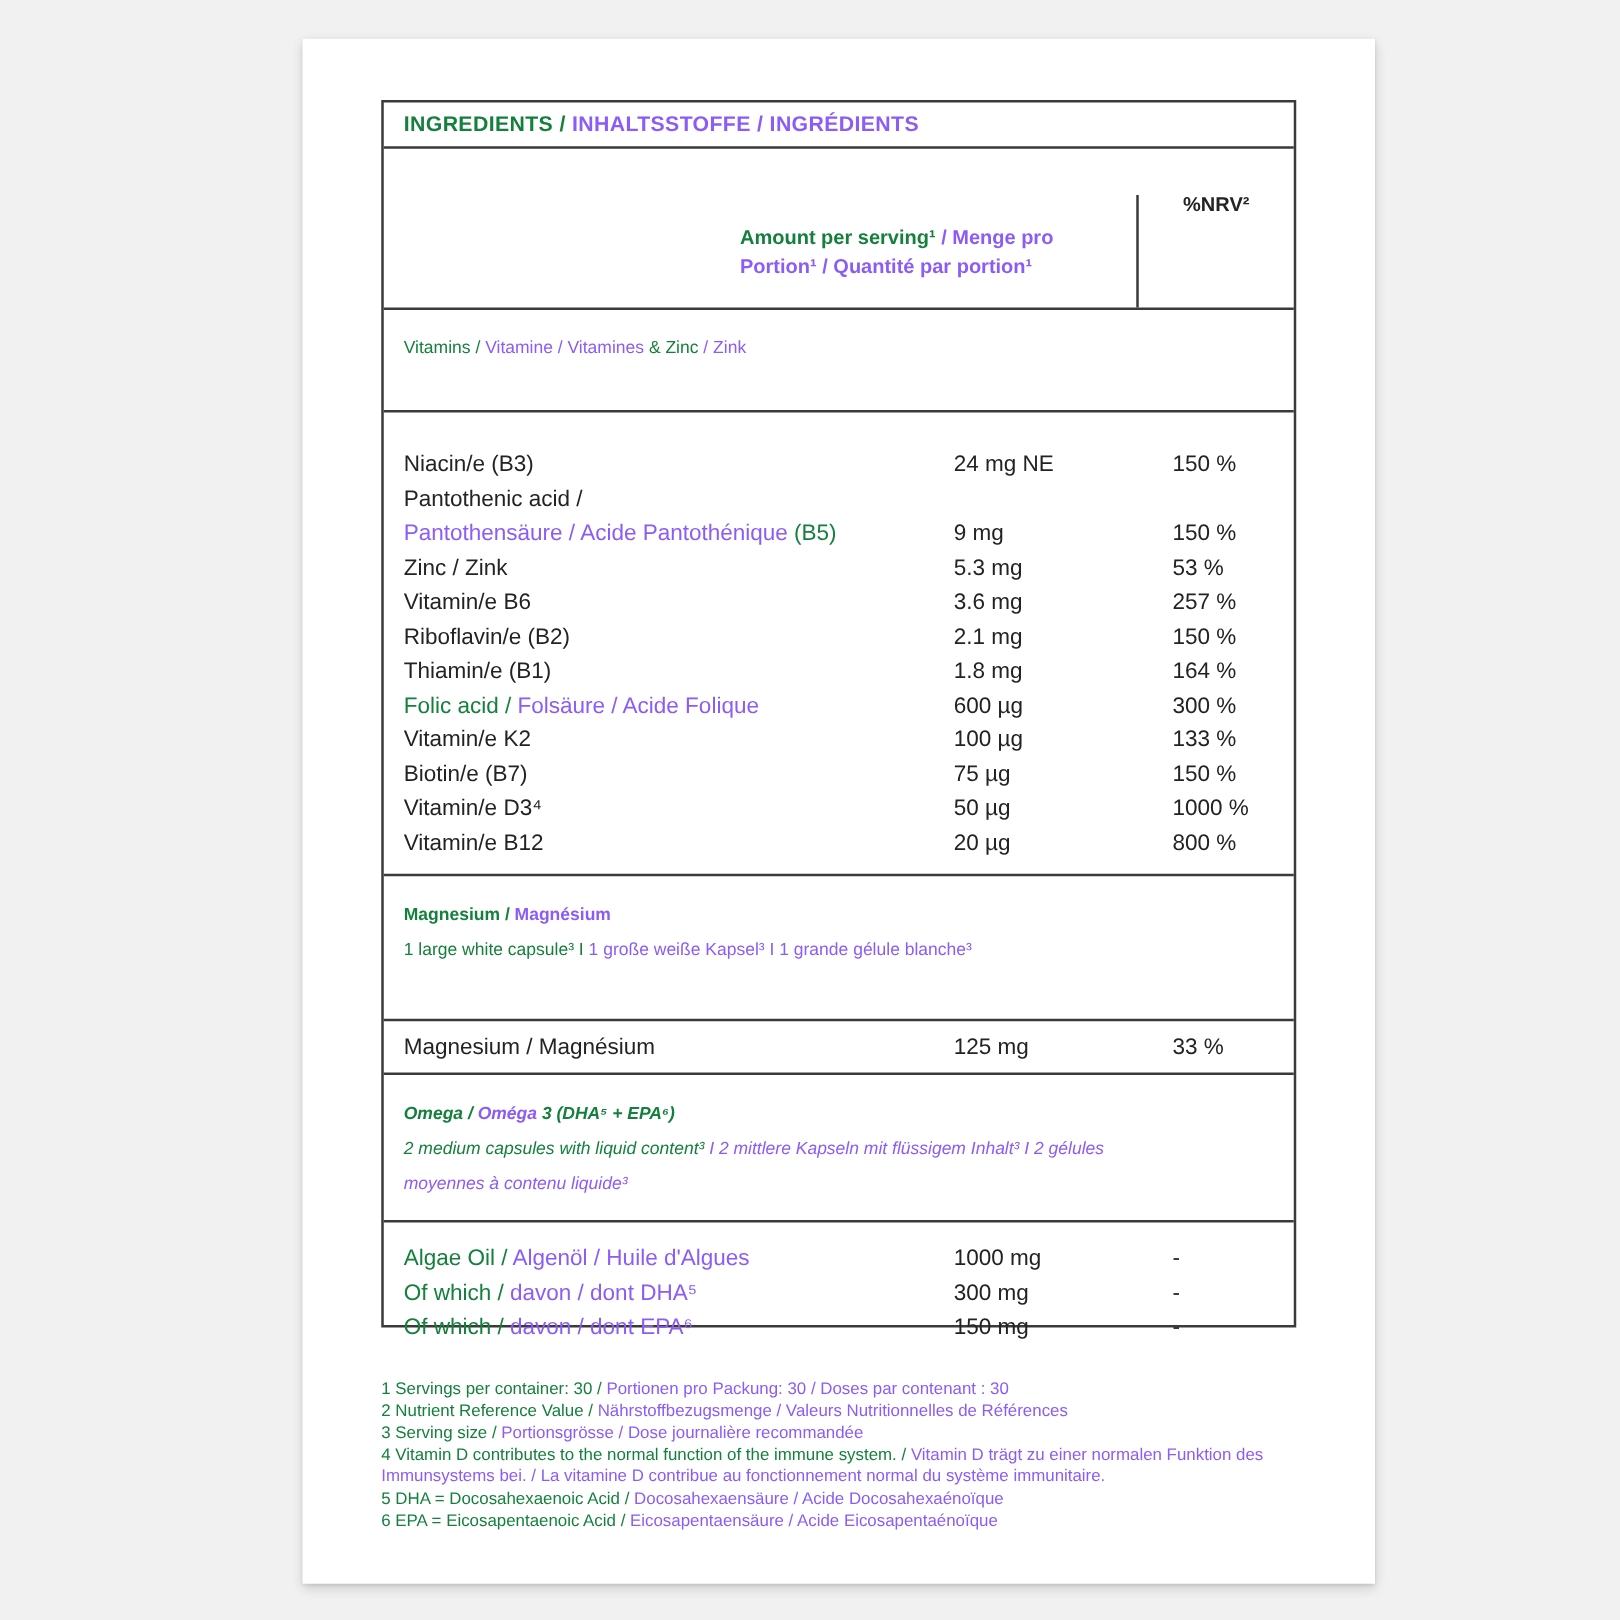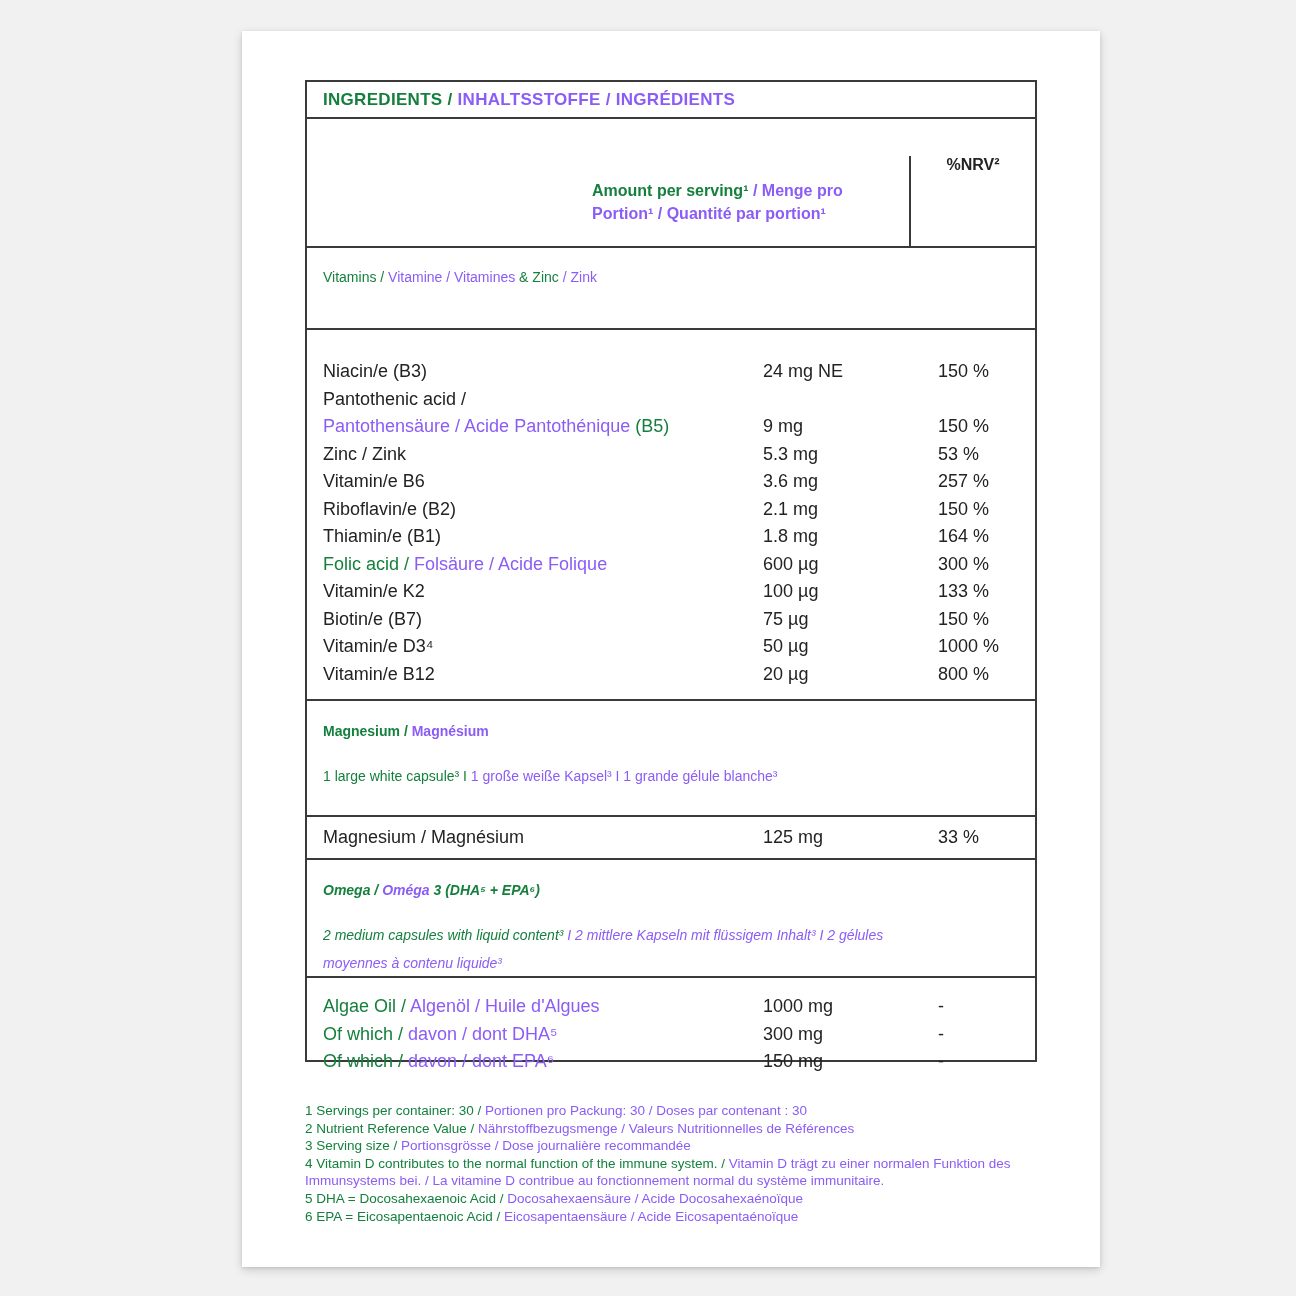--- a/index.html
+++ b/index.html
@@ -36,21 +36,21 @@
   .colhead-amount{flex:1;padding:23px 10px 0 285px;font-size:16px;line-height:23px;font-weight:bold;box-sizing:border-box;}
   .colhead-nrv{width:126px;border-left:2px solid #3a3a3a;display:flex;align-items:flex-start;justify-content:center;
     font-size:16px;font-weight:bold;box-sizing:border-box;}
 
   
   .sec-head{font-size:14px;padding:16px 16px 12px 16px;}
   .r-vhead{height:82px;line-height:26px;}
   .r-mhead{height:116px;line-height:28px;}
   .r-ohead{height:118px;line-height:28px;font-style:italic;}
   .sec-title{font-weight:bold;}
-  .cap-line{max-width:622px;margin-top:17px;}
+  .cap-line{max-width:622px;}
 
   
   .r-vdata{height:371px;padding:28px 16px 0 16px;}
   .r-mdata{height:43px;padding:7px 16px 0 16px;}
   .r-odata{height:111px;padding:15px 16px 0 16px;}
   .drow{display:grid;grid-template-columns:440px 175px auto;align-items:end;
     font-size:18px;line-height:27.5px;}
 
   
   .footnotes{position:absolute;left:63px;top:1071px;width:736px;

